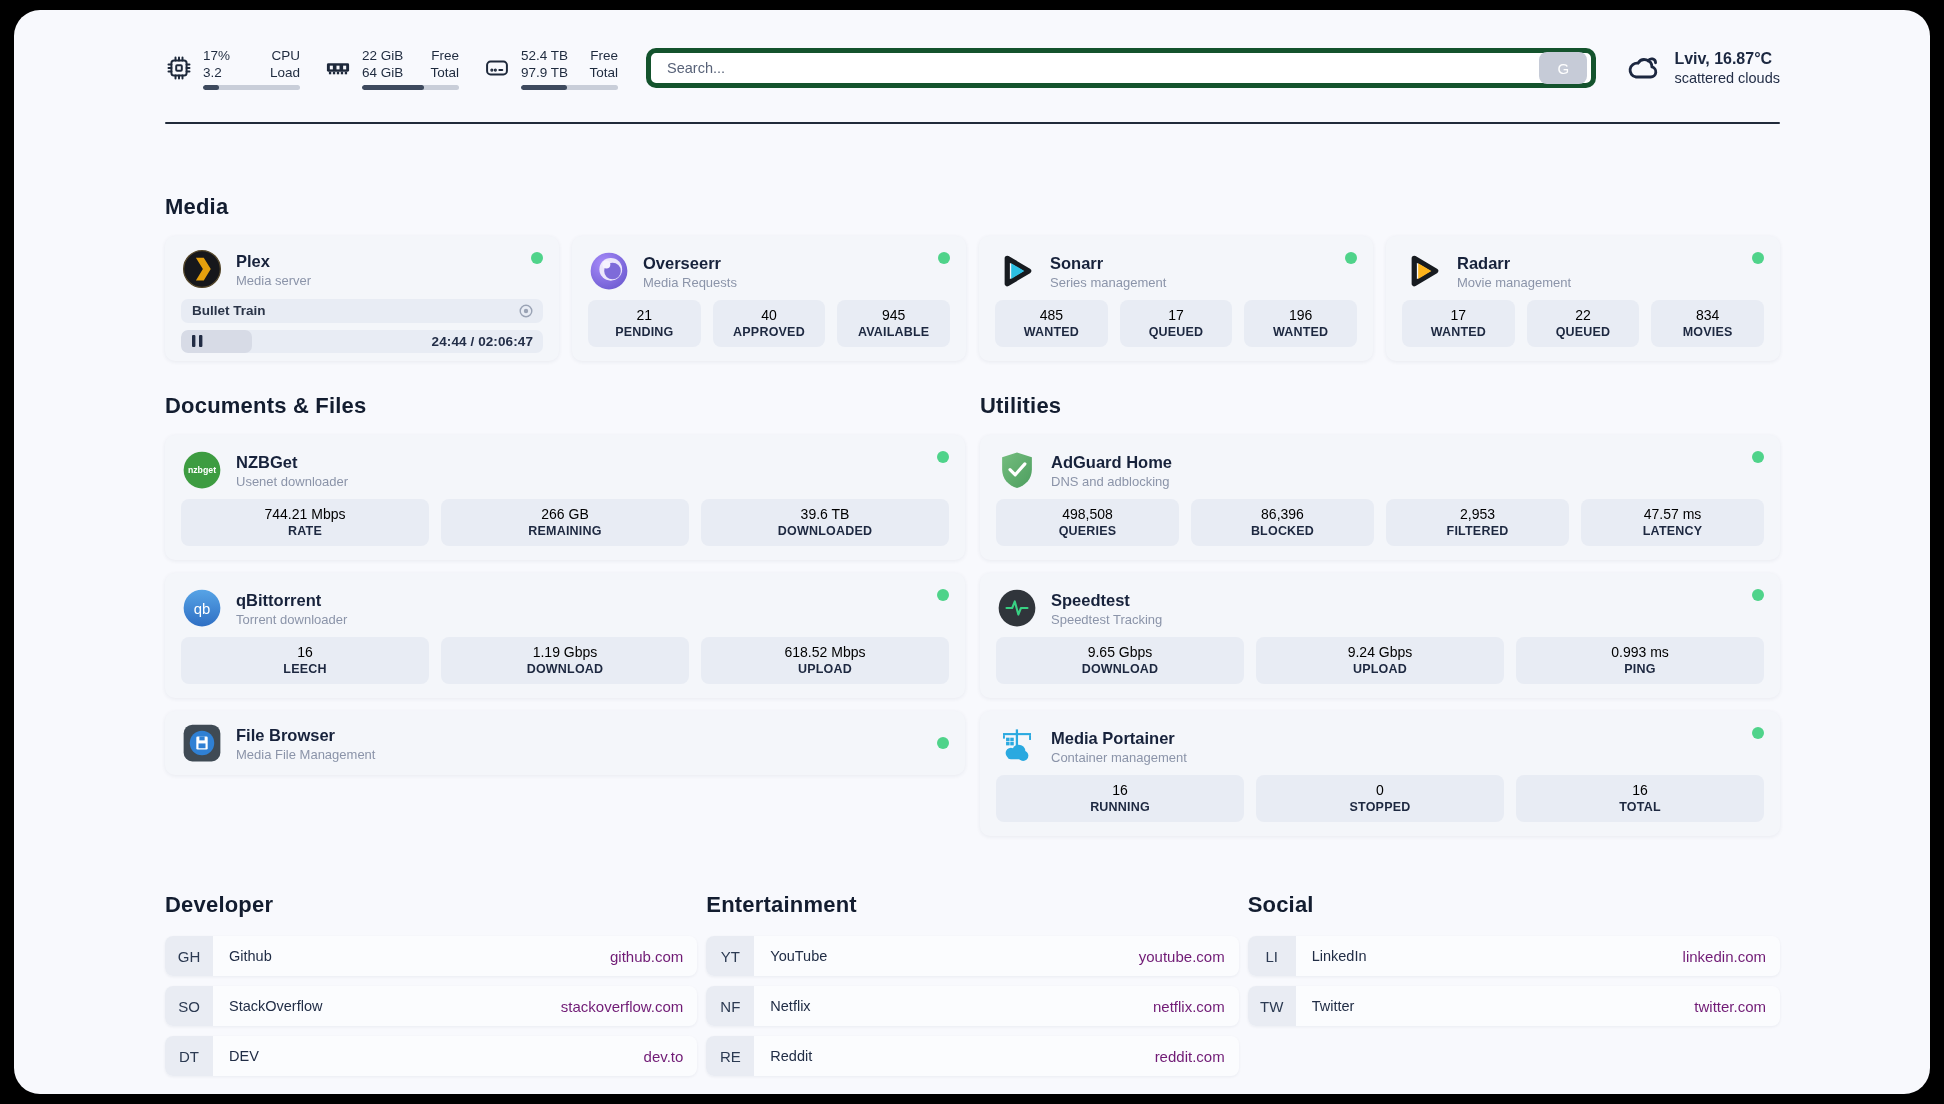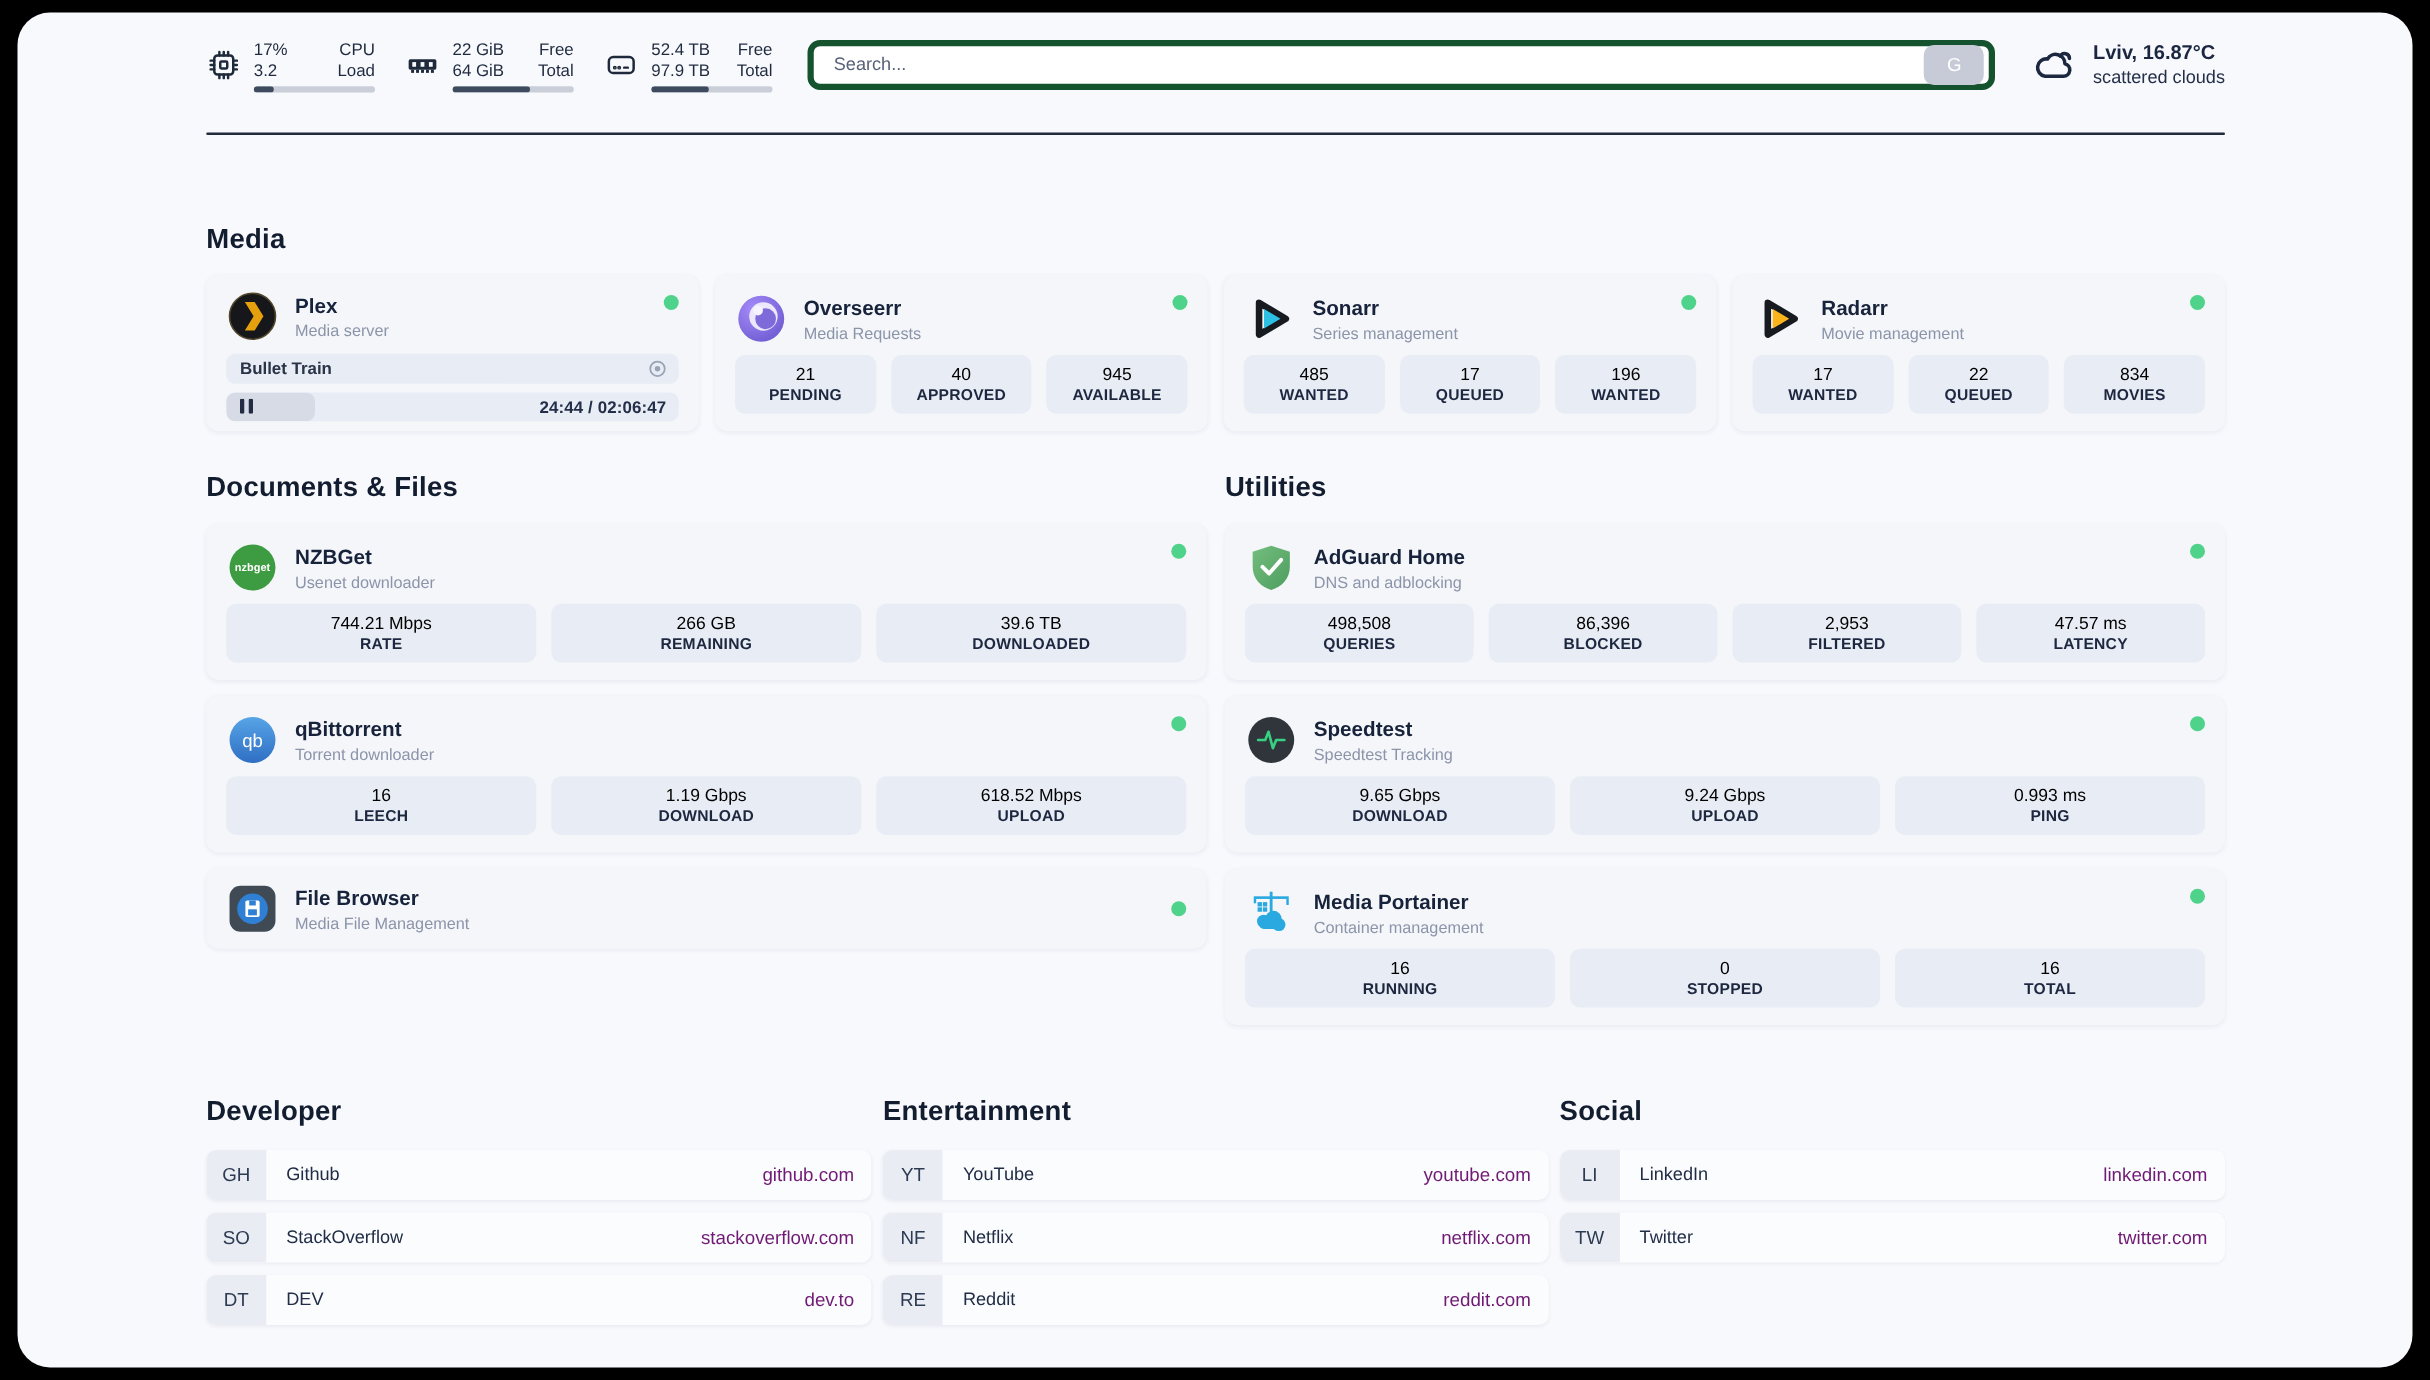--- a/index.html
+++ b/index.html
@@ -1,19 +1,19 @@
 <!DOCTYPE html>
 <html><head>
 <meta charset="utf-8">
 <style>
   * { margin:0; padding:0; box-sizing:border-box; }
   html,body { width:1944px; height:1104px; }
   body { background:#000; font-family:"Liberation Sans", sans-serif; position:relative; }
   .frame { position:absolute; inset:10px 14px; background:#f8f9fd; border-radius:26px; overflow:hidden; }
-  .content { padding:20px 150px 0 151px; }
+  .content { padding:36px 150px 0 151px; }
 
   
   .topbar { display:flex; align-items:center; height:44px; }
   .sysstats { display:flex; gap:24px; }
   .stat { display:flex; align-items:center; gap:10px; }
   .stat svg { width:28px; height:28px; flex:0 0 auto; }
   .stat-body { width:97px; }
   .stat-cols { display:flex; justify-content:space-between; font-size:13.5px; font-weight:500; color:#1e2a3e; line-height:17px; }
   .stat-cols .right { text-align:right; }
   .bar { margin-top:4px; height:5px; border-radius:3px; background:#c9ced9; overflow:hidden; }

